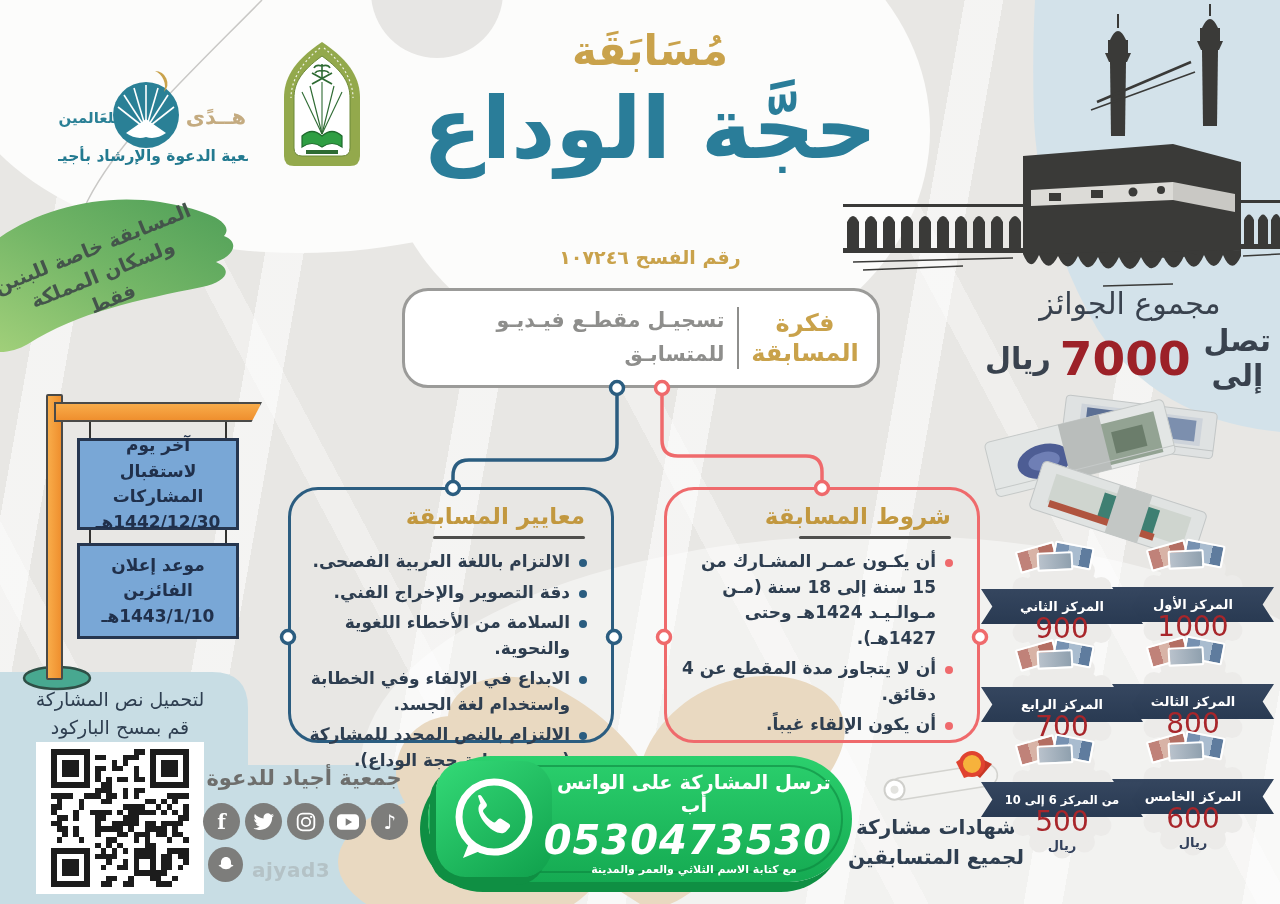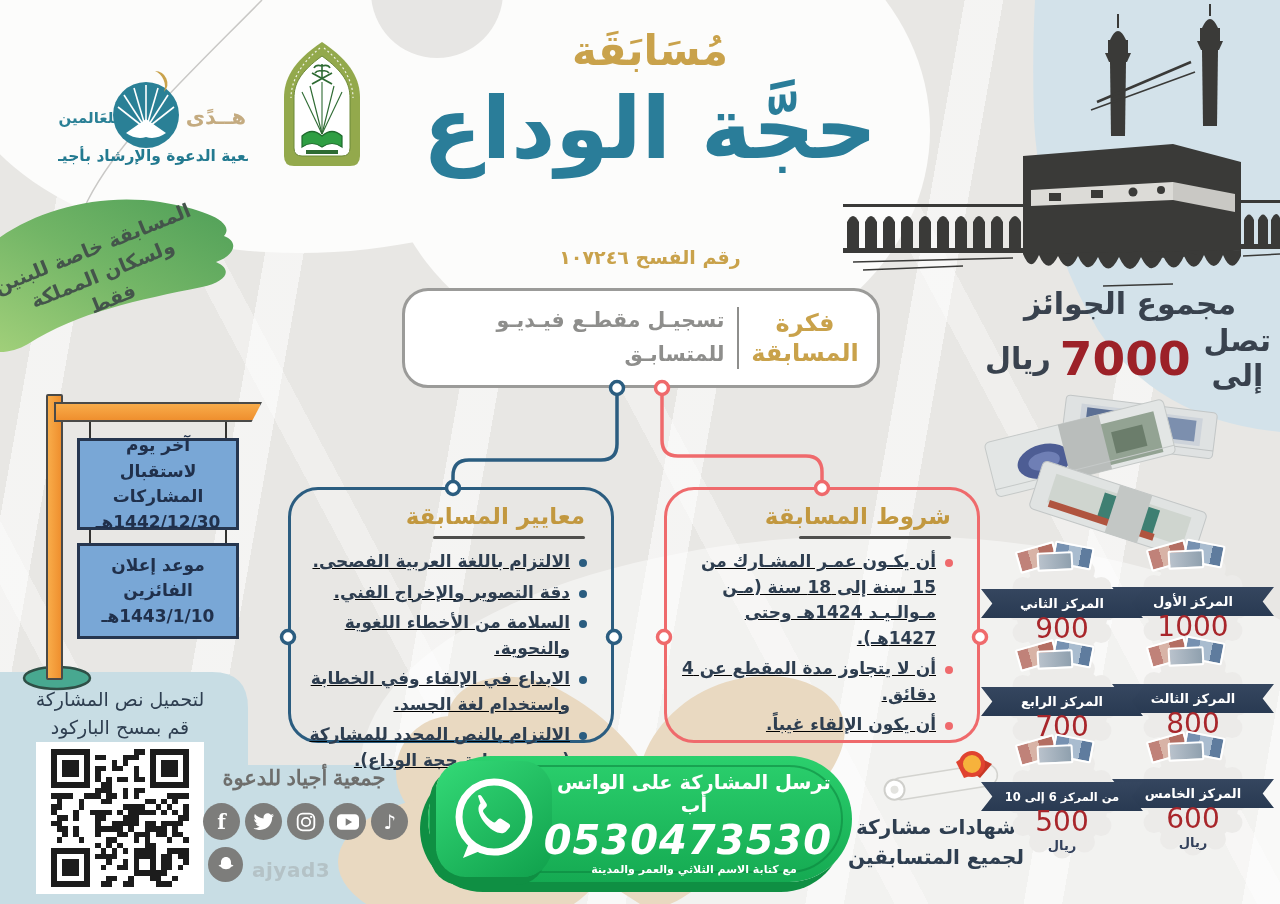--- a/index.html
+++ b/index.html
@@ -19,37 +19,37 @@
   
   .kicker{position:absolute;left:420px;top:26px;width:460px;text-align:center;z-index:3;
           font-size:42px;font-weight:bold;color:#c9a24b;}
   .main-title{position:absolute;left:420px;top:78px;width:460px;text-align:center;z-index:3;
           font-size:86px;font-weight:bold;color:#2a7d99;white-space:nowrap;}
   .license{position:absolute;left:420px;top:246px;width:460px;text-align:center;z-index:3;
           font-size:19px;font-weight:bold;color:#c9a24b;}
   .kaaba{position:absolute;left:843px;top:4px;z-index:2;}
   
   .total{position:absolute;left:985px;top:286px;width:290px;text-align:center;z-index:3;color:#39424e;}
-  .total .t1{font-size:30px;font-weight:bold;}
+  .total .t1{font-size:30px;font-weight:normal;}
   .total .t2{margin-top:2px;display:flex;justify-content:center;align-items:center;gap:9px;font-size:30px;font-weight:bold;}
   .total .amount{font-size:47px;color:#9c2128;line-height:1;}
   .money{position:absolute;left:973px;top:368px;z-index:3;}
   
   .idea-box{position:absolute;left:402px;top:288px;width:478px;height:100px;z-index:4;
     background:#fff;border:3px solid #9b9b99;border-radius:26px;display:flex;align-items:center;padding:6px 18px;}
   .idea-head{flex:0 0 108px;text-align:center;font-size:24px;font-weight:bold;color:#c9a24b;line-height:1.25;}
   .idea-div{width:2.5px;align-self:stretch;margin:10px 12px;background:#8e8e8c;}
   .idea-text{flex:1;text-align:right;font-size:20.5px;font-weight:bold;color:#8e8e8c;line-height:1.65;}
   
   .rule-box{position:absolute;top:487px;height:256px;border-radius:30px;z-index:4;background:transparent;}
   .criteria{left:288px;width:326px;border:3.5px solid #2b5d80;--c:#2b5d80;}
   .conditions{left:664px;width:316px;border:3.5px solid #ef6a6c;--c:#ef6a6c;}
   .box-head{color:#c2983f;font-size:23px;font-weight:bold;padding:13px 26px 0 0;}
   .box-head::after{content:"";display:block;width:152px;height:3px;background:#4e4e4c;margin-top:7px;border-radius:2px;}
-  .rule-box ul{list-style:none;margin:10px 0 13px;padding:0 24px 0 10px;text-decoration:underline;}
+  .rule-box ul{list-style:none;margin:10px 0 13px;padding:0 24px 0 10px;}
   .rule-box li{position:relative;padding-right:17px;font-size:17px;font-weight:bold;color:#2e3e50;line-height:1.5;margin-bottom:5px;}
   .rule-box li::before{content:"";position:absolute;right:0;top:10px;width:8px;height:8px;border-radius:50%;background:var(--c);}
   .connect{position:absolute;inset:0;z-index:6;pointer-events:none;}
   
   .pole{position:absolute;left:46px;top:394px;width:17px;height:286px;z-index:3;
         background:linear-gradient(90deg,#f8ac4a,#ef8f2e);border:2.5px solid #4a4a48;border-radius:2px;}
   .crossbar{position:absolute;left:54px;top:402px;width:208px;height:20px;z-index:3;
         background:linear-gradient(180deg,#f8ac4a,#ef8f2e);border:2.5px solid #4a4a48;
         clip-path:polygon(0 0,100% 0,95% 100%,0 100%);}
   .signsvg{position:absolute;left:20px;top:390px;z-index:2;}
@@ -57,21 +57,21 @@
         display:flex;flex-direction:column;justify-content:center;text-align:center;
         color:#20304b;font-weight:bold;font-size:17px;line-height:1.5;}
   .sign1{top:438px;height:92px;}
   .sign2{top:543px;height:96px;}
   
   .qr-title{position:absolute;left:18px;top:686px;width:204px;z-index:3;text-align:center;
         font-size:19px;font-weight:normal;color:#2e3e50;line-height:1.45;}
   .qr-box{position:absolute;left:36px;top:742px;width:168px;height:152px;background:#fff;z-index:3;padding:7px;}
   
   .soc-title{position:absolute;left:198px;top:766px;width:212px;z-index:3;text-align:center;
-        font-size:21px;font-weight:bold;color:#6e6e6c;font-family:Liberation Serif, serif;}
+        font-size:21px;font-weight:bold;color:#6e6e6c;}
   .soc-row{position:absolute;left:203px;top:803px;z-index:3;display:flex;flex-direction:row-reverse;gap:5px;}
   .sic{width:37px;height:37px;border-radius:50%;background:#7d7d7b;display:flex;align-items:center;justify-content:center;
        color:#fff;font-weight:bold;font-size:20px;}
   .snap-row{position:absolute;left:208px;top:847px;z-index:3;direction:ltr;display:flex;align-items:flex-end;gap:9px;}
   .snap-row .handle{color:#b4c2c6;font-size:20px;font-weight:bold;letter-spacing:.5px;}
   .sic.small{width:35px;height:35px;}
   
   .wa{position:absolute;left:428px;top:756px;width:424px;height:126px;z-index:4;border-radius:63px;
       background:linear-gradient(180deg,#2bd06d,#15aa52);box-shadow:-8px 10px 0 #0f8f43;}
   .wa::after{content:"";position:absolute;inset:9px;border:2.5px solid rgba(11,130,60,.55);border-radius:54px;pointer-events:none;}
@@ -88,21 +88,21 @@
   
   .badge{position:absolute;width:150px;height:122px;z-index:3;}
   .badge .scallop{position:absolute;left:16px;top:6px;}
   .bill{position:absolute;border:2px solid #fff;border-radius:2px;}
   .b1{left:30px;top:1px;width:40px;height:23px;transform:rotate(-16deg);
       background:linear-gradient(90deg,#c08279 0 30%,#d8b3a6 30% 60%,#b46e62 60%);}
   .b2{left:66px;top:-1px;width:40px;height:23px;transform:rotate(11deg);
       background:linear-gradient(90deg,#7691b1 0 35%,#a9bccf 35% 70%,#5f7c9e 70%);}
   .b3{left:50px;top:7px;width:36px;height:19px;transform:rotate(-3deg);
       background:linear-gradient(90deg,#b9c2cc,#8fa0ae);}
-  .badge-ribbon{position:absolute;left:-6px;right:-6px;top:44px;height:29px;
+  .badge-ribbon{position:absolute;left:-6px;right:-6px;top:44px;height:35px;
       background:linear-gradient(180deg,#35465f,#293a52);
       clip-path:polygon(0% 0%,100% 0%,93% 50%,100% 100%,0% 100%,7% 50%);
       display:flex;align-items:center;justify-content:center;}
   .badge-ribbon span{color:#fff;font-size:13px;font-weight:bold;}
   .badge.wide-label .badge-ribbon span{font-size:11.5px;}
   .badge-amount{position:absolute;left:0;right:0;top:70px;text-align:center;
       font-size:28px;font-weight:normal;color:#a8262b;line-height:1;}
   .badge-cur{position:absolute;left:0;right:0;top:100px;text-align:center;
       font-size:13px;font-weight:bold;color:#33415c;}
 </style>

